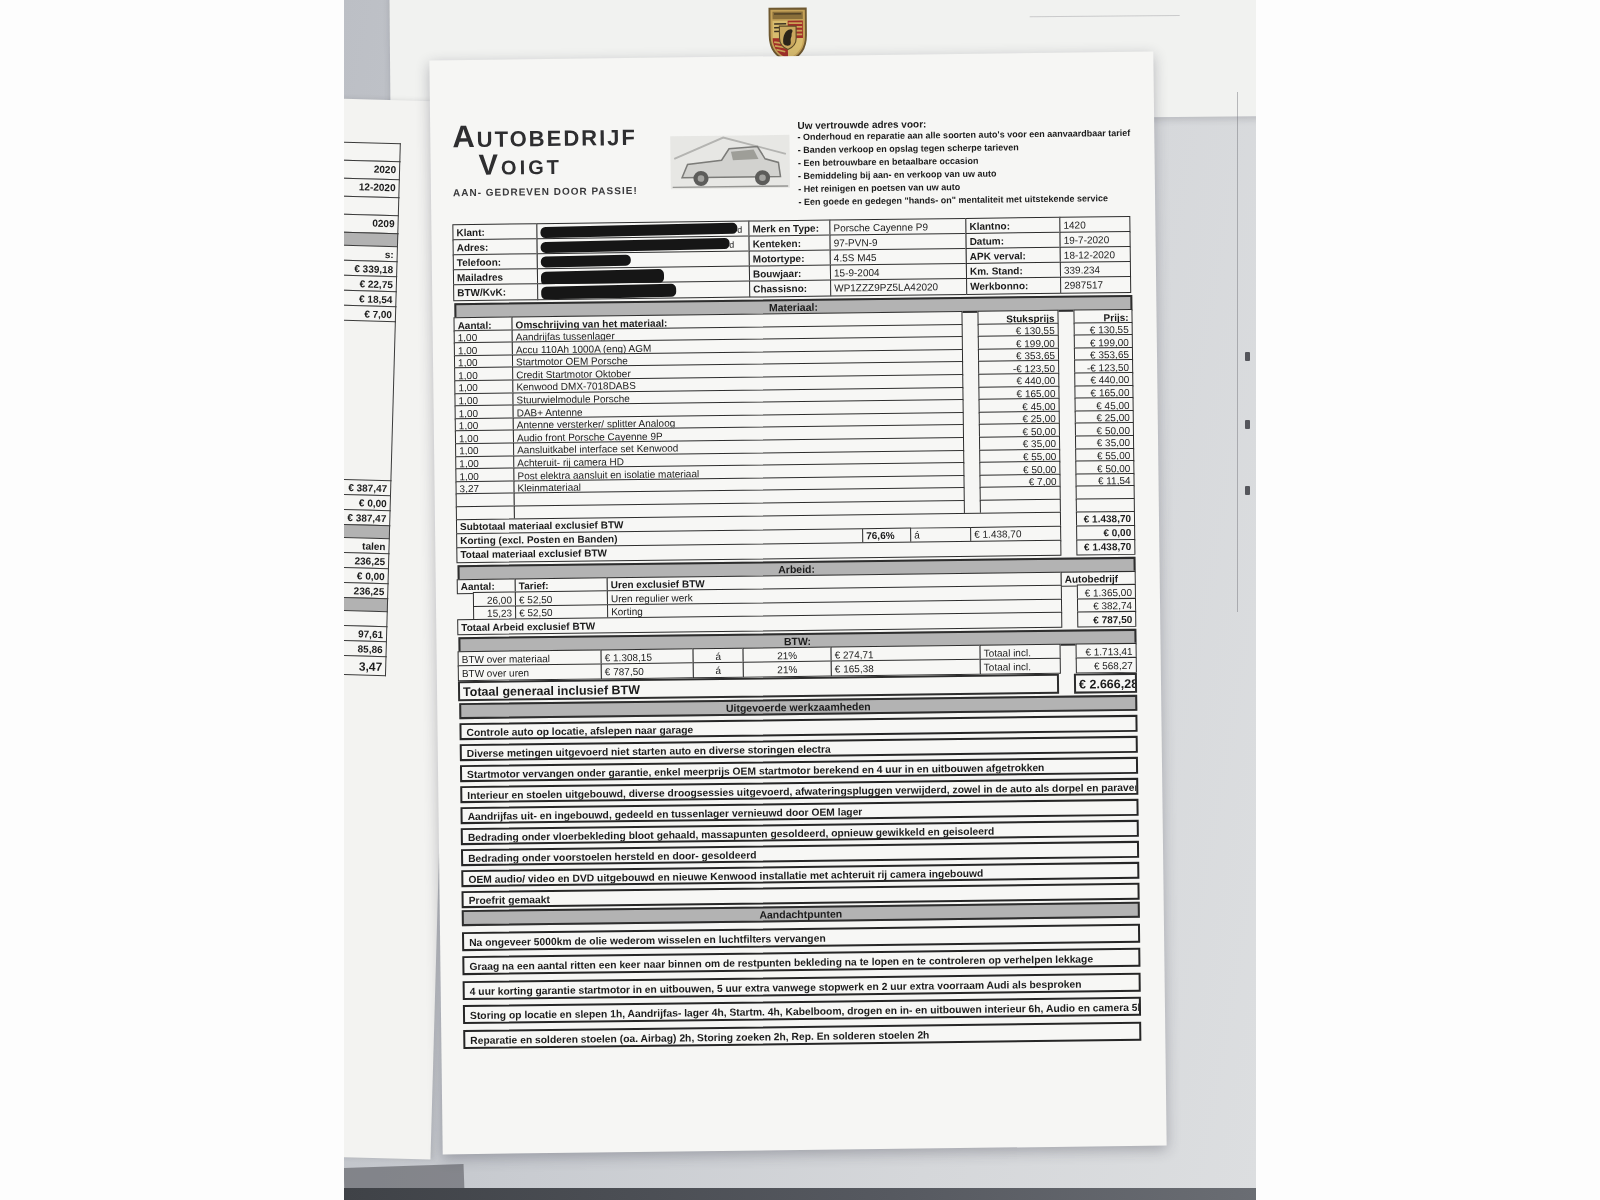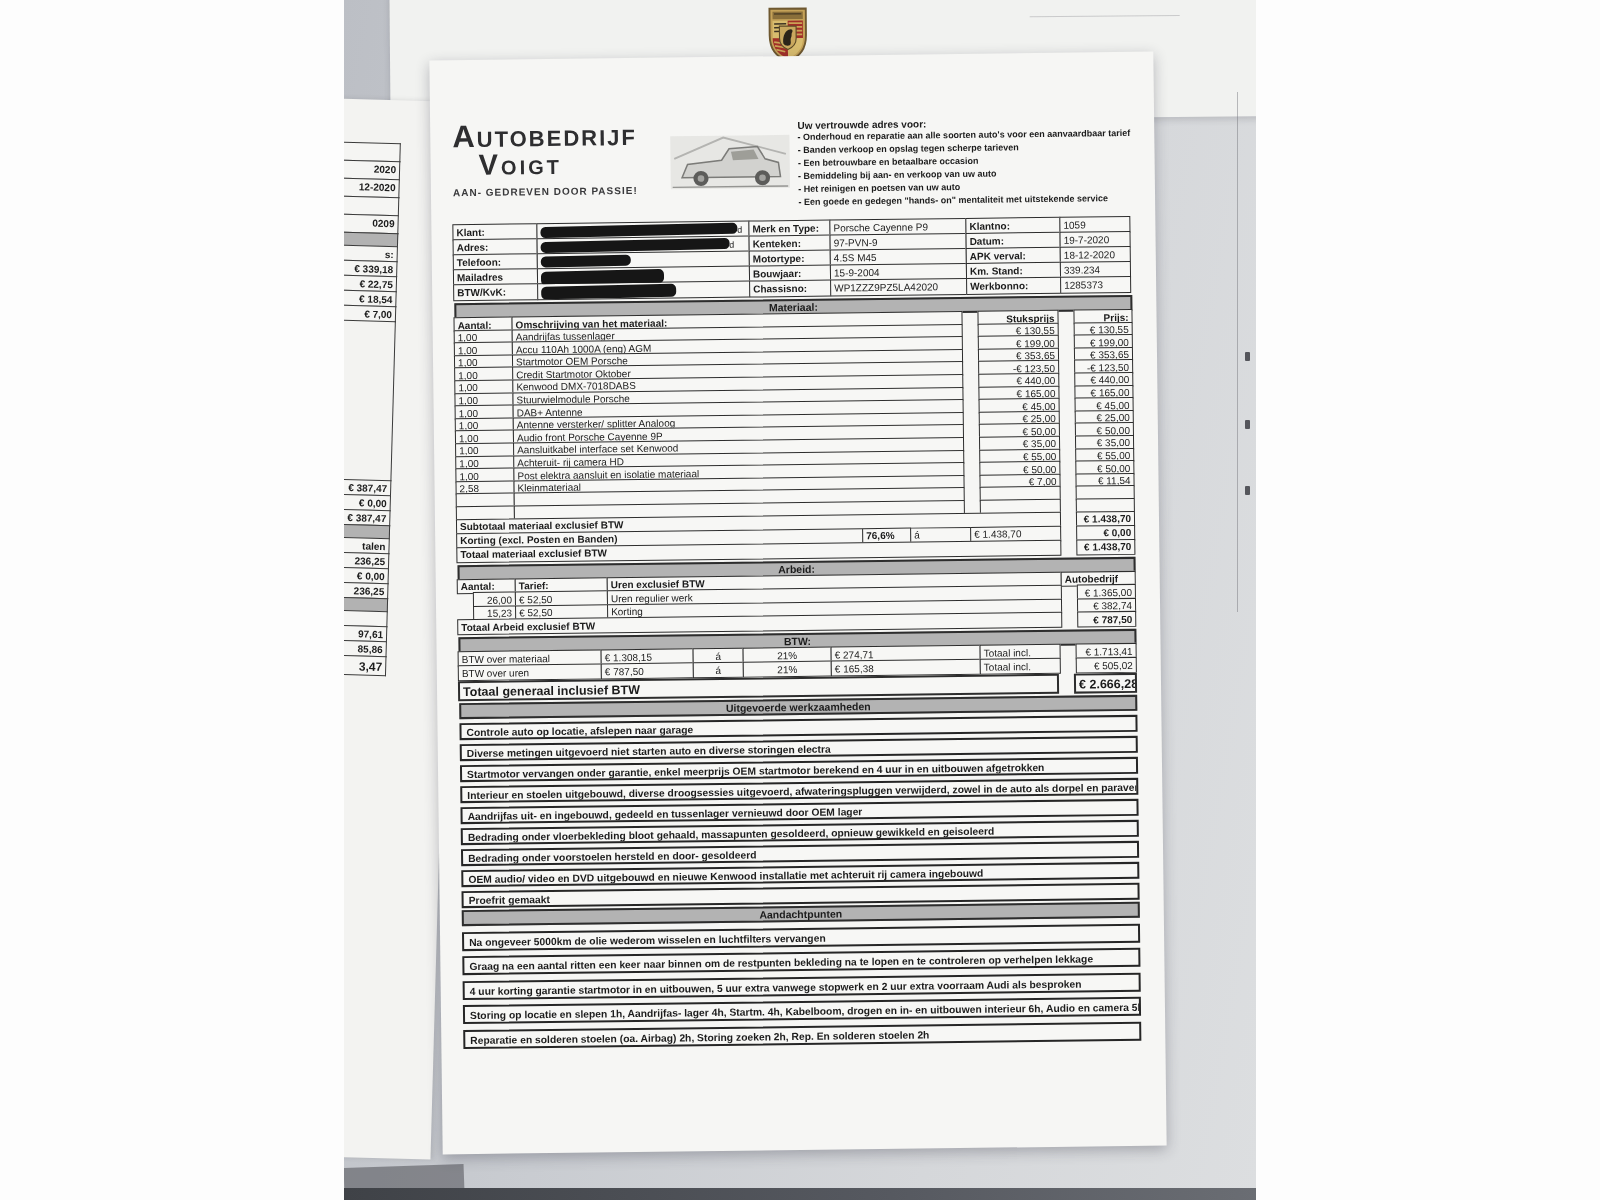--- a/index.html
+++ b/index.html
@@ -239,37 +239,37 @@
             <div class="cell">15-9-2004</div>
           </div>
             <div class="irow">
             <div class="cell bold">Chassisno:</div>
             <div class="cell">WP1ZZZ9PZ5LA42020</div>
           </div>
           </div>
         <div class="g3">
             <div class="irow">
             <div class="cell bold">Klantno:</div>
-            <div class="cell">1059</div>
+            <div class="cell">1420</div>
           </div>
             <div class="irow">
             <div class="cell bold">Datum:</div>
             <div class="cell">19-7-2020</div>
           </div>
             <div class="irow">
             <div class="cell bold">APK verval:</div>
             <div class="cell">18-12-2020</div>
           </div>
             <div class="irow">
             <div class="cell bold">Km. Stand:</div>
             <div class="cell">339.234</div>
           </div>
             <div class="irow">
             <div class="cell bold">Werkbonno:</div>
-            <div class="cell">1285373</div>
+            <div class="cell">2987517</div>
           </div>
           </div>
       </div>
 
       <div class="band">Materiaal:</div>
       <div class="grow mrow hrow">
         <div class="cell">Aantal:</div>
         <div class="cell">Omschrijving van het materiaal:</div>
         <div class="cell rt">Stuksprijs</div>
         <div class="cell rt">Prijs:</div>
@@ -341,21 +341,21 @@
           <div class="cell rt">€ 55,00</div>
           <div class="cell rt">€ 55,00</div>
         </div>
           <div class="grow mrow">
           <div class="cell">1,00</div>
           <div class="cell">Post elektra aansluit en isolatie materiaal</div>
           <div class="cell rt">€ 50,00</div>
           <div class="cell rt">€ 50,00</div>
         </div>
           <div class="grow mrow">
-          <div class="cell">2,58</div>
+          <div class="cell">3,27</div>
           <div class="cell">Kleinmateriaal</div>
           <div class="cell rt">€ 7,00</div>
           <div class="cell rt">€ 11,54</div>
         </div>
           <div class="grow mrow">
           <div class="cell"></div>
           <div class="cell"></div>
           <div class="cell rt"></div>
           <div class="cell rt"></div>
         </div>
@@ -419,21 +419,21 @@
           <div class="cell">Totaal incl.</div>
           <div class="cell rt">€ 1.713,41</div>
         </div>
           <div class="grow brow">
           <div class="cell">BTW over uren</div>
           <div class="cell">€ 787,50</div>
           <div class="cell ctr">á</div>
           <div class="cell ctr">21%</div>
           <div class="cell">€ 165,38</div>
           <div class="cell">Totaal incl.</div>
-          <div class="cell rt">€ 505,02</div>
+          <div class="cell rt">€ 568,27</div>
         </div>
         </div>
 
       <div class="grow trow">
         <div class="cell bold">Totaal generaal inclusief BTW</div>
         <div class="cell rt bold">€ 2.666,28</div>
       </div>
 
       <div class="band">Uitgevoerde werkzaamheden</div>
       <div>

